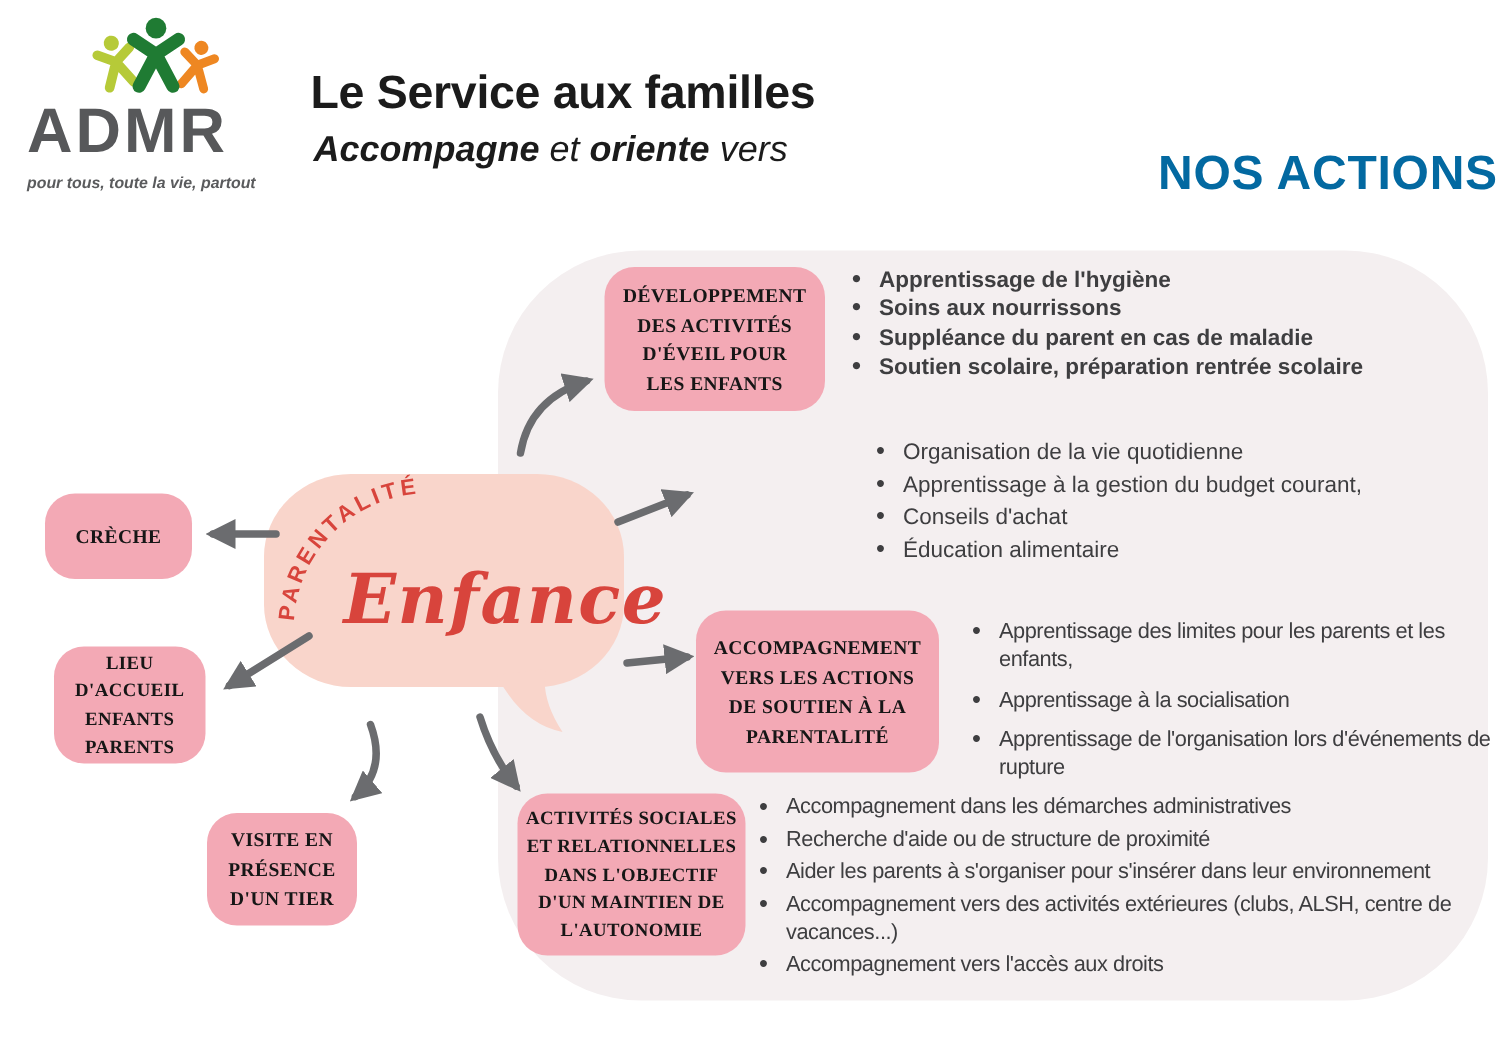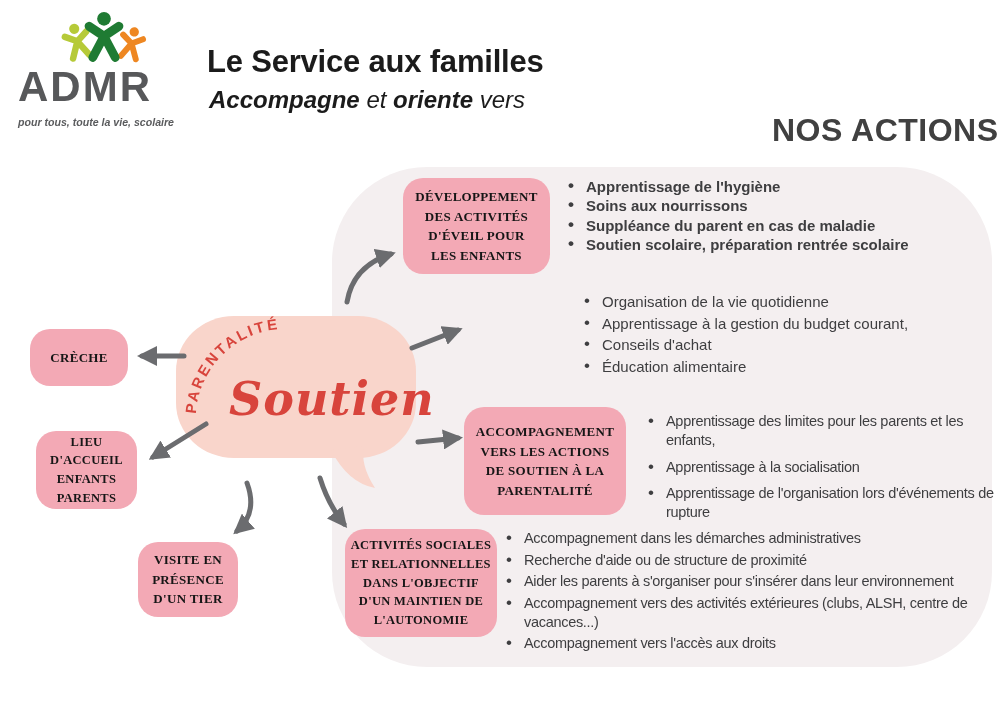--- a/index.html
+++ b/index.html
@@ -19,21 +19,21 @@
   
   #logo{left:18px;top:6px;width:172px;height:128px;text-align:left;}
   #logo-figures{position:absolute;left:0;top:0;width:172px;height:66px;}
   #logo-wordmark{position:absolute;left:0;top:60px;width:172px;font-size:42px;font-weight:bold;
     color:#57585a;letter-spacing:2px;line-height:1;}
   #logo-tagline{position:absolute;left:0;top:110px;width:172px;font-size:10.6px;font-weight:bold;
     font-style:italic;color:#5a5b5d;}
   
   #orientations-label{left:22px;top:188px;width:310px;font-size:35px;font-weight:bold;
     color:#f7c5cb;letter-spacing:1px;line-height:1.1;white-space:pre-line;}
-  #actions-label{left:772px;top:112px;font-size:32px;font-weight:bold;color:#404040;letter-spacing:0.5px;}
+  #actions-label{left:772px;top:97px;font-size:32px;font-weight:bold;color:#0369a1;letter-spacing:0.5px;}
   
   .pinkbox{
     background:#f3a9b5;border-radius:20px;color:#161616;font-weight:bold;
     display:flex;align-items:center;justify-content:center;text-align:center;
     white-space:pre-line;letter-spacing:0.3px;line-height:1.5;font-family:Liberation Serif, serif;
   }
   #action-box-0{left:403px;top:178px;width:147px;height:96px;font-size:13px;}
   #action-box-1{left:464px;top:299px;width:118px;height:70px;font-size:12.5px;}
   #action-box-2{left:464px;top:407px;width:162px;height:108px;font-size:13px;}
   #action-box-3{left:345px;top:529px;width:152px;height:108px;font-size:12.5px;}
@@ -74,42 +74,42 @@
       <g transform="translate(113,40) rotate(13) scale(0.85)" stroke="#ee8722" fill="#ee8722">
         <circle cx="0" cy="-17" r="5.5" stroke="none"></circle>
         <path d="M-12,-11 L0,-3 M12,-11 L0,-3 M-9,14 L0,-3 M9,14 L0,-3" stroke-width="7" stroke-linecap="round" fill="none"></path>
       </g>
       <g transform="translate(86,34) scale(1.25)" stroke="#1f7b33" fill="#1f7b33">
         <circle cx="0" cy="-17" r="5.5" stroke="none"></circle>
         <path d="M-12,-11 L0,-3 M12,-11 L0,-3 M-9,14 L0,-3 M9,14 L0,-3" stroke-width="7" stroke-linecap="round" fill="none"></path>
       </g>
     </svg>
     <div id="logo-wordmark">ADMR</div>
-    <div id="logo-tagline">pour tous, toute la vie, scolaire</div>
+    <div id="logo-tagline">pour tous, toute la vie, partout</div>
   </div>
 
   <div id="page-title" class="abs">Le Service aux familles</div>
   <div id="page-subtitle" class="abs">
     <span class="b">Accompagne</span>
     <span>et</span>
     <span class="b">oriente</span>
     <span>vers</span>
   </div>
 
   <div id="actions-label" class="abs">NOS ACTIONS</div>
 
   <svg id="bubble-svg" class="abs" viewBox="0 0 260 185">
     <rect x="8" y="8" width="240" height="142" rx="58" ry="55" fill="#f9d5cb"></rect>
     <path d="M 163 142 Q 180 175 207 180 Q 192 157 196 138 Z" fill="#f9d5cb"></path>
     <path id="arcp" d="M 28 106 A 90 90 0 0 1 132 22" fill="none"></path>
     <text font-family="Liberation Sans, sans-serif" font-size="15" font-weight="bold" fill="#d8443c" letter-spacing="2.5">
       <textPath href="#arcp">PARENTALITÉ</textPath>
     </text>
   </svg>
-  <div id="bubble-title" class="abs">Soutien</div>
+  <div id="bubble-title" class="abs">Enfance</div>
 
   <svg id="arrows-overlay" class="abs" viewBox="0 0 1000 707">
     <defs>
       <marker id="ah" viewBox="0 0 10 10" refX="7.5" refY="5" markerWidth="4" markerHeight="4" orient="auto">
         <path d="M0,0 L10,5 L0,10 z" fill="#6b6c6f"></path>
       </marker>
     </defs>
     <g stroke="#6b6c6f" stroke-width="5" fill="none" stroke-linecap="round">
       <path d="M 184 356 L 142 356" marker-end="url(#ah)"></path>
       <path d="M 206 424 L 153 457" marker-end="url(#ah)"></path>

